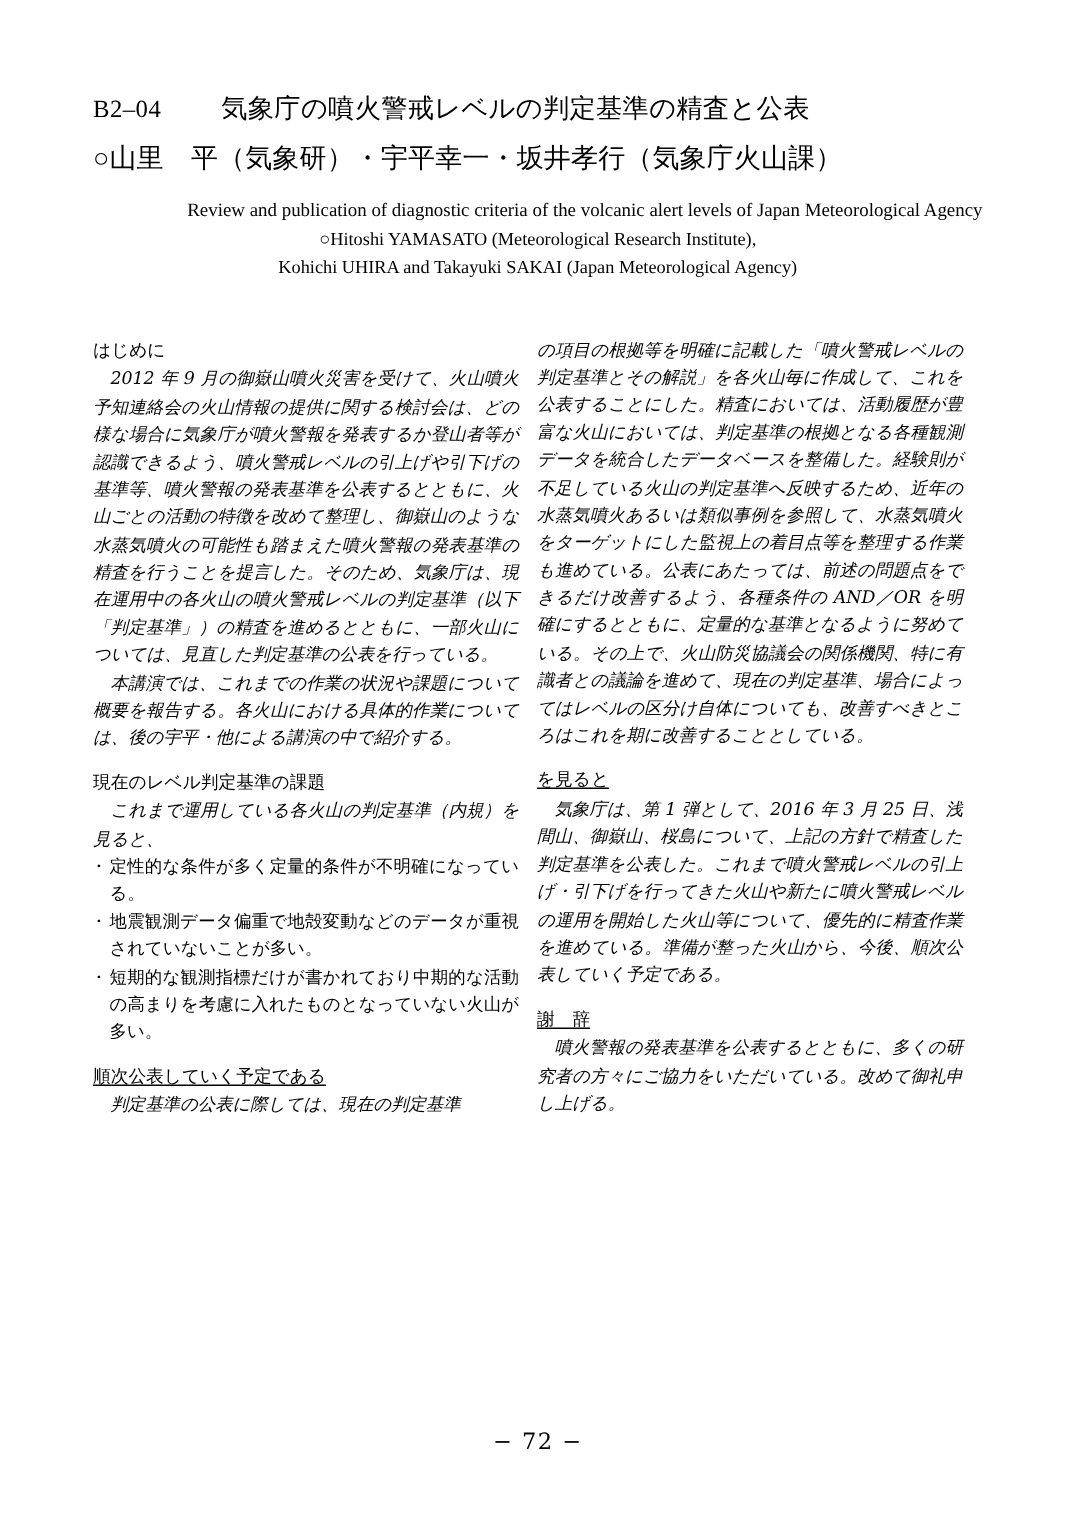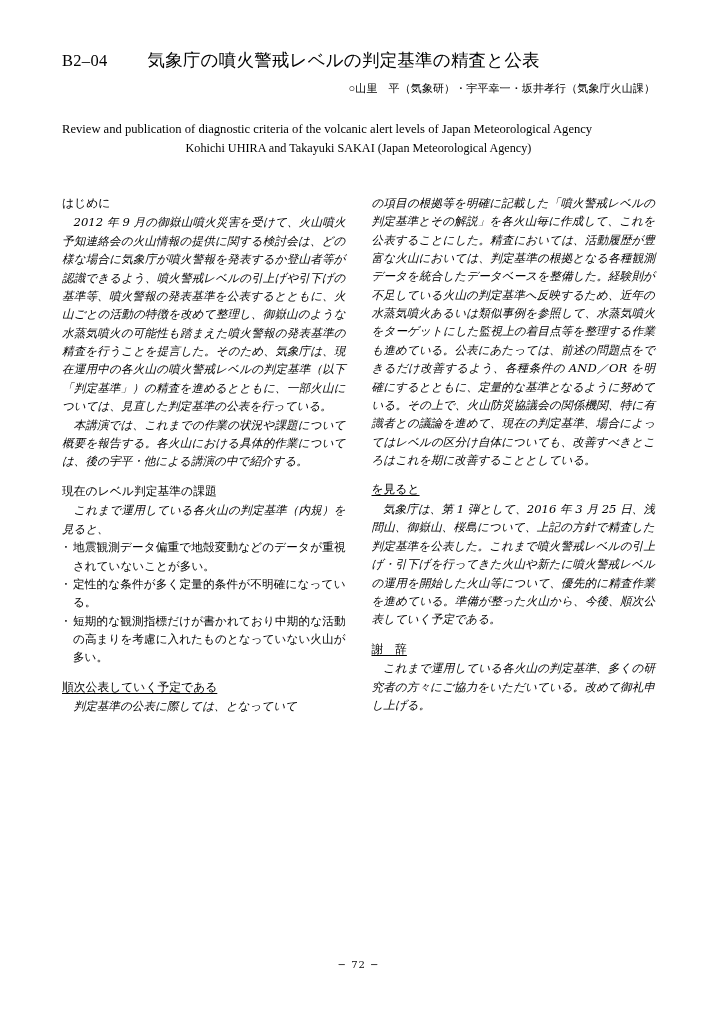--- a/index.html
+++ b/index.html
@@ -19,64 +19,64 @@
     position: absolute;
     left: 0; top: 0;
     width: 717px;
     height: 1012px;
     padding: 0;
   }
 
   
   .header {
     margin: 0 62px;
-    padding-top: 48px;
+    padding-top: 60px;
   }
   .title-row {
     display: flex;
     align-items: baseline;
     justify-content: flex-start;
   }
   .paper-id {
     font-size: 16.5px;
     font-family: "Liberation Serif", serif;
     letter-spacing: 0.3px;
     white-space: nowrap;
     padding-right: 40px;
   }
   .title-jp {
     font-size: 17.5px;
     font-family: "DejaVu Serif", serif;
     letter-spacing: 0.2px;
     white-space: nowrap;
   }
   .authors-jp {
-    text-align: right;
-    font-size: 11px;
-    font-family: Liberation Mono, monospace;
+    text-align: left;
+    font-size: 18px;
+    font-family: Liberation Sans, sans-serif;
     margin-top: 9px;
     letter-spacing: 0.1px;
   }
   .title-en {
-    text-align: left;
+    text-align: right;
     font-size: 12.6px;
-    margin-top: 24px;
+    margin-top: 14px;
     line-height: 1.5;
   }
   .authors-en {
     text-align: center;
     font-size: 12.2px;
     line-height: 1.55;
   }
 
   
   .columns {
     margin: 36px 62px 0 62px;
     display: flex;
-    gap: 26px;
+    gap: 12px;
   }
   .col {
     width: 284px;
     font-family: "DejaVu Serif", serif;
     font-size: 11.6px;
     line-height: 1.585;
     text-align: justify;
   }
   .sec-head {
     font-family: "DejaVu Serif", serif;
@@ -116,74 +116,75 @@
     top: 0;
   }
 
   
   .footer {
     position: absolute;
     bottom: 42px;
     left: 0;
     width: 717px;
     text-align: center;
-    font-size: 10px;
+    font-size: 15px;
     font-family: "DejaVu Serif", serif;
     letter-spacing: 1px;
   }
 </style>
 </head>
 <body>
 
 <div class="page">
 
   <div class="header">
     <div class="title-row">
       <span class="paper-id">B2–04</span>
       <span class="title-jp">気象庁の噴火警戒レベルの判定基準の精査と公表</span>
     </div>
     <div class="authors-jp">○山里　平（気象研）・宇平幸一・坂井孝行（気象庁火山課）</div>
     <div class="title-en">Review and publication of diagnostic criteria of the volcanic alert levels of Japan Meteorological Agency</div>
+    <div class="authors-en">○Hitoshi YAMASATO (Meteorological Research Institute),</div>
     <div class="authors-en">Kohichi UHIRA and Takayuki SAKAI (Japan Meteorological Agency)</div>
   </div>
 
   <div class="columns">
 
     <div class="col">
       <div class="sec-head">はじめに</div>
       <p class="indent">2012 年 9 月の御嶽山噴火災害を受けて、火山噴火予知連絡会の火山情報の提供に関する検討会は、どの様な場合に気象庁が噴火警報を発表するか登山者等が認識できるよう、噴火警戒レベルの引上げや引下げの基準等、噴火警報の発表基準を公表するとともに、火山ごとの活動の特徴を改めて整理し、御嶽山のような水蒸気噴火の可能性も踏まえた噴火警報の発表基準の精査を行うことを提言した。そのため、気象庁は、現在運用中の各火山の噴火警戒レベルの判定基準（以下「判定基準」）の精査を進めるとともに、一部火山については、見直した判定基準の公表を行っている。</p>
       <p class="indent">本講演では、これまでの作業の状況や課題について概要を報告する。各火山における具体的作業については、後の宇平・他による講演の中で紹介する。</p>
 
       <div class="gap"></div>
 
       <div class="sec-head">現在のレベル判定基準の課題</div>
       <p class="indent">これまで運用している各火山の判定基準（内規）を見ると、</p>
       <ul class="bullets">
+        <li>定性的な条件が多く定量的条件が不明確になっている。</li>
         <li>地震観測データ偏重で地殻変動などのデータが重視されていないことが多い。</li>
-        <li>定性的な条件が多く定量的条件が不明確になっている。</li>
         <li>短期的な観測指標だけが書かれており中期的な活動の高まりを考慮に入れたものとなっていない火山が多い。</li>
       </ul>
 
       <div class="gap"></div>
 
       <div class="sec-head underline">順次公表していく予定である</div>
-      <p class="indent">判定基準の公表に際しては、となっていて</p>
+      <p class="indent">判定基準の公表に際しては、現在の判定基準</p>
     </div>
 
     <div class="col">
       <p>の項目の根拠等を明確に記載した「噴火警戒レベルの判定基準とその解説」を各火山毎に作成して、これを公表することにした。精査においては、活動履歴が豊富な火山においては、判定基準の根拠となる各種観測データを統合したデータベースを整備した。経験則が不足している火山の判定基準へ反映するため、近年の水蒸気噴火あるいは類似事例を参照して、水蒸気噴火をターゲットにした監視上の着目点等を整理する作業も進めている。公表にあたっては、前述の問題点をできるだけ改善するよう、各種条件の AND／OR を明確にするとともに、定量的な基準となるように努めている。その上で、火山防災協議会の関係機関、特に有識者との議論を進めて、現在の判定基準、場合によってはレベルの区分け自体についても、改善すべきところはこれを期に改善することとしている。</p>
 
       <div class="gap"></div>
 
       <div class="sec-head underline">を見ると</div>
       <p class="indent">気象庁は、第 1 弾として、2016 年 3 月 25 日、浅間山、御嶽山、桜島について、上記の方針で精査した判定基準を公表した。これまで噴火警戒レベルの引上げ・引下げを行ってきた火山や新たに噴火警戒レベルの運用を開始した火山等について、優先的に精査作業を進めている。準備が整った火山から、今後、順次公表していく予定である。</p>
 
       <div class="gap"></div>
 
       <div class="sec-head underline">謝　辞</div>
-      <p class="indent">これまで運用している各火山の判定基準、多くの研究者の方々にご協力をいただいている。改めて御礼申し上げる。</p>
+      <p class="indent">噴火警報の発表基準を公表するとともに、多くの研究者の方々にご協力をいただいている。改めて御礼申し上げる。</p>
     </div>
 
   </div>
 
   <div class="footer">− 72 −</div>
 
 </div>
 
 </body></html>

